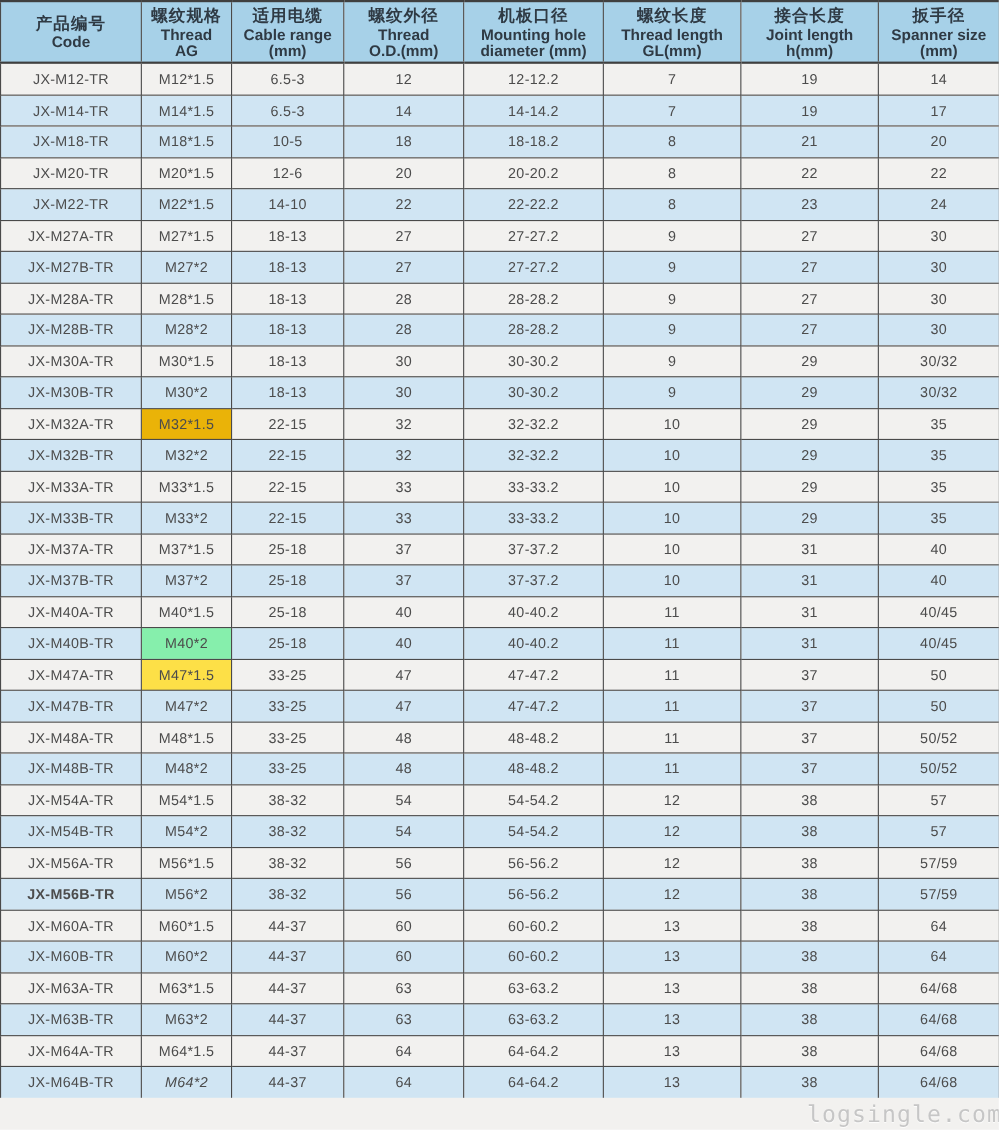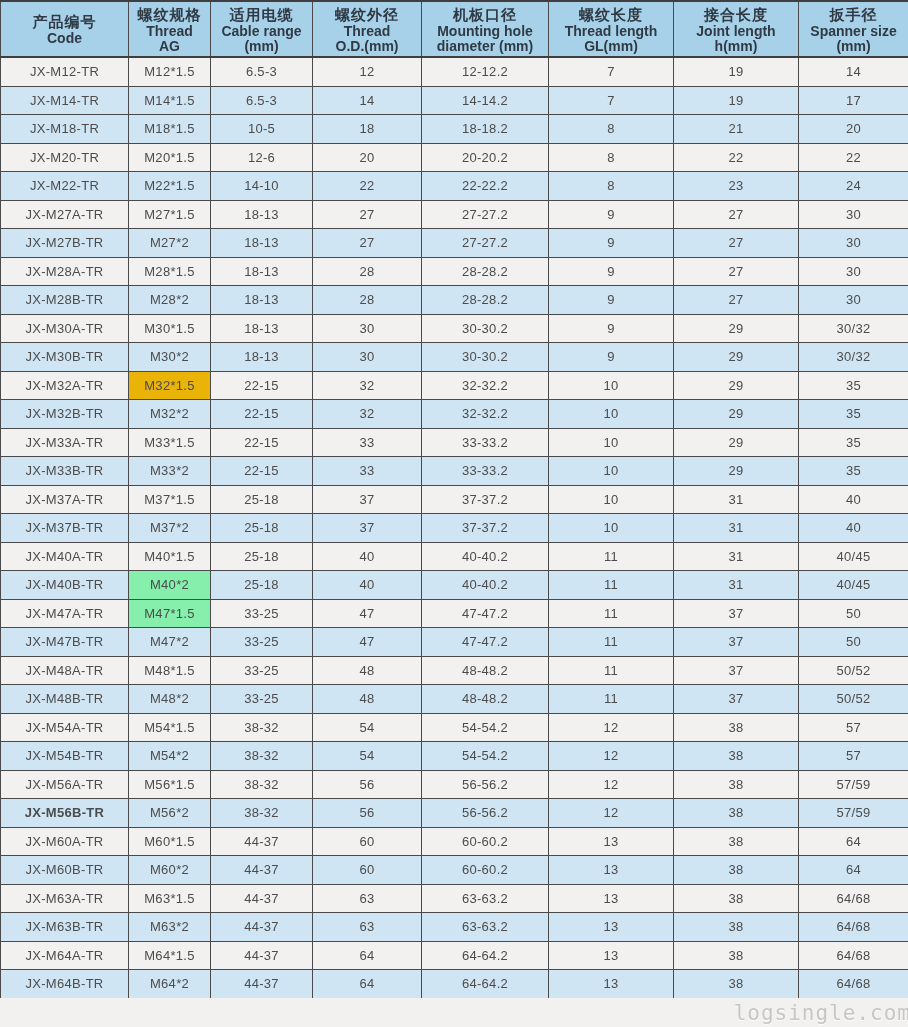--- a/index.html
+++ b/index.html
@@ -319,21 +319,21 @@
           <td style="background: #86efac;">M40*2</td>
           <td style="background: rgb(208, 229, 243);">25-18</td>
           <td style="background: rgb(208, 229, 243);">40</td>
           <td style="background: rgb(208, 229, 243);">40-40.2</td>
           <td style="background: rgb(208, 229, 243);">11</td>
           <td style="background: rgb(208, 229, 243);">31</td>
           <td style="background: rgb(208, 229, 243);">40/45</td>
         </tr>
         <tr>
           <td style="background: rgb(242, 241, 239);">JX-M47A-TR</td>
-          <td style="background: #86efac; text-align: center;">M47*1.5</td>
+          <td style="background: #fde047; text-align: center;">M47*1.5</td>
           <td style="background: rgb(242, 241, 239);">33-25</td>
           <td style="background: rgb(242, 241, 239);">47</td>
           <td style="background: rgb(242, 241, 239);">47-47.2</td>
           <td style="background: rgb(242, 241, 239);">11</td>
           <td style="background: rgb(242, 241, 239);">37</td>
           <td style="background: rgb(242, 241, 239);">50</td>
         </tr>
         <tr>
           <td style="background: rgb(208, 229, 243);">JX-M47B-TR</td>
           <td style="background: rgb(208, 229, 243);">M47*2</td>
@@ -449,21 +449,21 @@
           <td style="background: rgb(242, 241, 239);">M64*1.5</td>
           <td style="background: rgb(242, 241, 239);">44-37</td>
           <td style="background: rgb(242, 241, 239);">64</td>
           <td style="background: rgb(242, 241, 239);">64-64.2</td>
           <td style="background: rgb(242, 241, 239);">13</td>
           <td style="background: rgb(242, 241, 239);">38</td>
           <td style="background: rgb(242, 241, 239);">64/68</td>
         </tr>
         <tr>
           <td style="background: rgb(208, 229, 243);">JX-M64B-TR</td>
-          <td style="background: rgb(208, 229, 243);">M64*2</td>
+          <td style="background: rgb(208, 229, 243); font-style: italic;">M64*2</td>
           <td style="background: rgb(208, 229, 243);">44-37</td>
           <td style="background: rgb(208, 229, 243);">64</td>
           <td style="background: rgb(208, 229, 243);">64-64.2</td>
           <td style="background: rgb(208, 229, 243);">13</td>
           <td style="background: rgb(208, 229, 243);">38</td>
           <td style="background: rgb(208, 229, 243);">64/68</td>
         </tr>
       </tbody>
   </table>
   <div class="watermark">logsingle.com</div>

